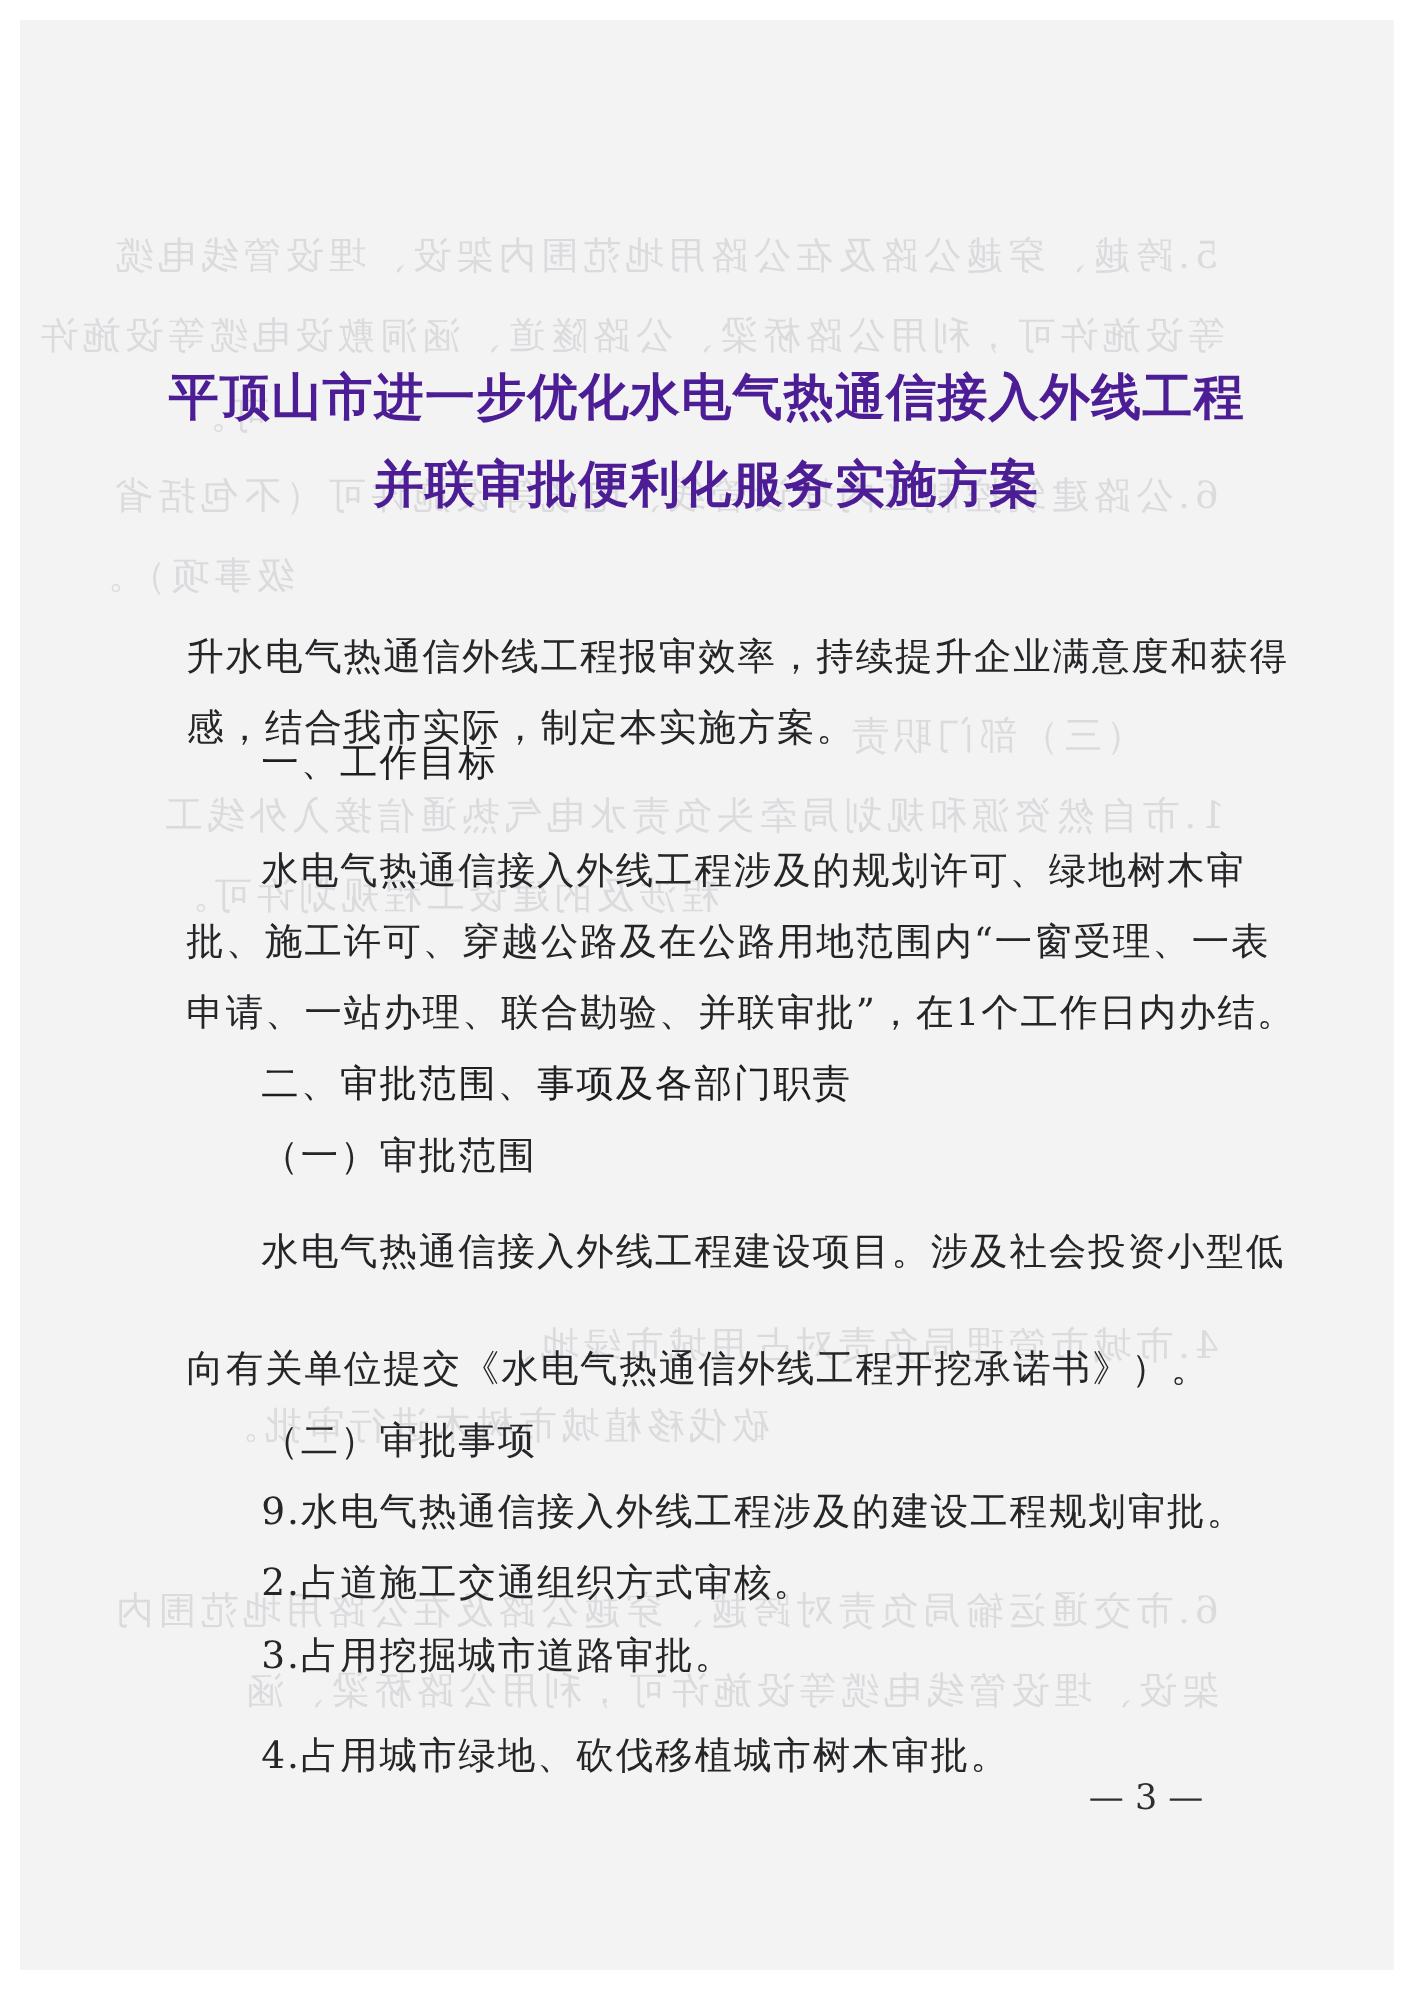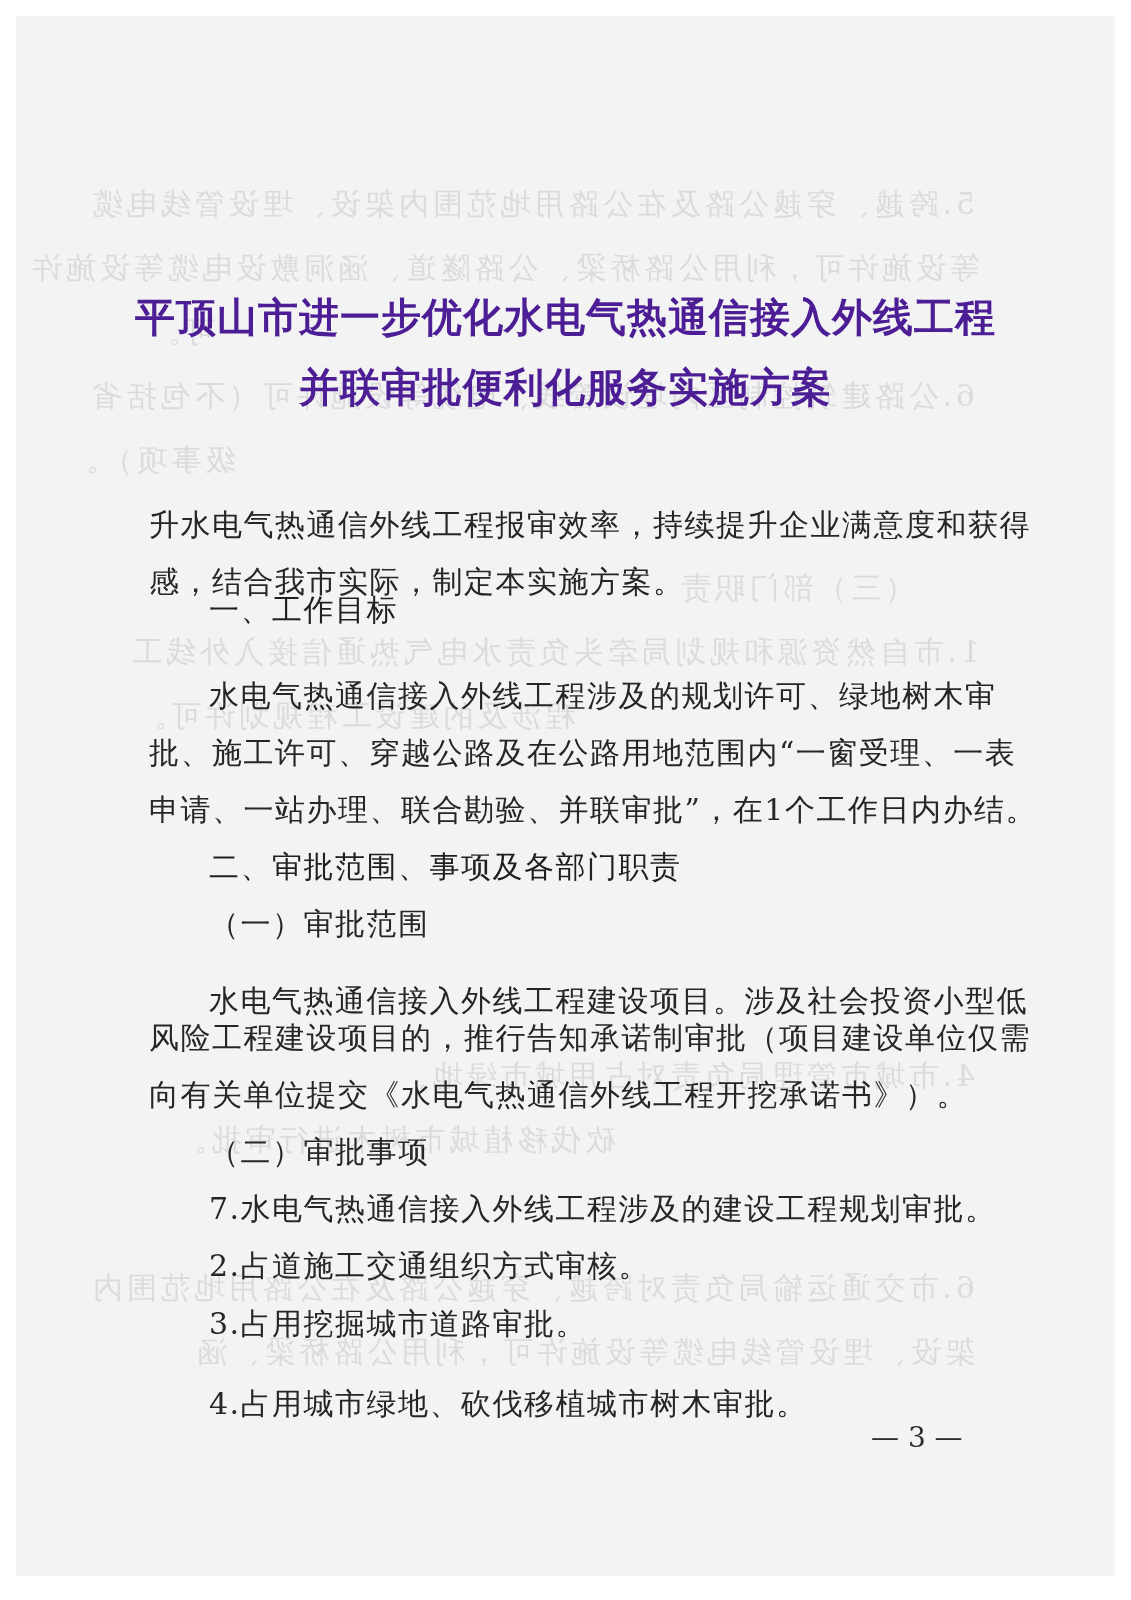--- a/index.html
+++ b/index.html
@@ -109,24 +109,23 @@
     <div class="line" style="top:546px;text-align:center;">感，结合我市实际，制定本实施方案。</div>
 
     <div class="line indent heading" style="top:574px;">一、工作目标</div>
     <div class="line indent" style="top:660px;">水电气热通信接入外线工程涉及的规划许可、绿地树木审</div>
     <div class="line" style="top:717px;">批、施工许可、穿越公路及在公路用地范围内“一窗受理、一表</div>
     <div class="line" style="top:774px;">申请、一站办理、联合勘验、并联审批”，在1个工作日内办结。</div>
 
     <div class="line indent heading" style="top:831px;">二、审批范围、事项及各部门职责</div>
     <div class="line indent" style="top:888px;">（一）审批范围</div>
     <div class="line indent" style="top:945px;margin-top:20px;">水电气热通信接入外线工程建设项目。涉及社会投资小型低</div>
-    <div class="line" style="top:1002px;">风险工程建设项目的，推行告知承诺制审批（项目建设单位仅需</div>
     <div class="line" style="top:1059px;">向有关单位提交《水电气热通信外线工程开挖承诺书》）。</div>
 
     <div class="line indent" style="top:1116px;">（二）审批事项</div>
-    <div class="line indent" style="top:1173px;">7.水电气热通信接入外线工程涉及的建设工程规划审批。</div>
+    <div class="line indent" style="top:1173px;">9.水电气热通信接入外线工程涉及的建设工程规划审批。</div>
     <div class="line indent" style="top:1230px;">2.占道施工交通组织方式审核。</div>
     <div class="line indent" style="top:1288px;">3.占用挖掘城市道路审批。</div>
     <div class="line indent" style="top:1368px;">4.占用城市绿地、砍伐移植城市树木审批。</div>
 
     <div class="page-num">— 3 —</div>
   </div>
 </div>
 
 </body></html>

